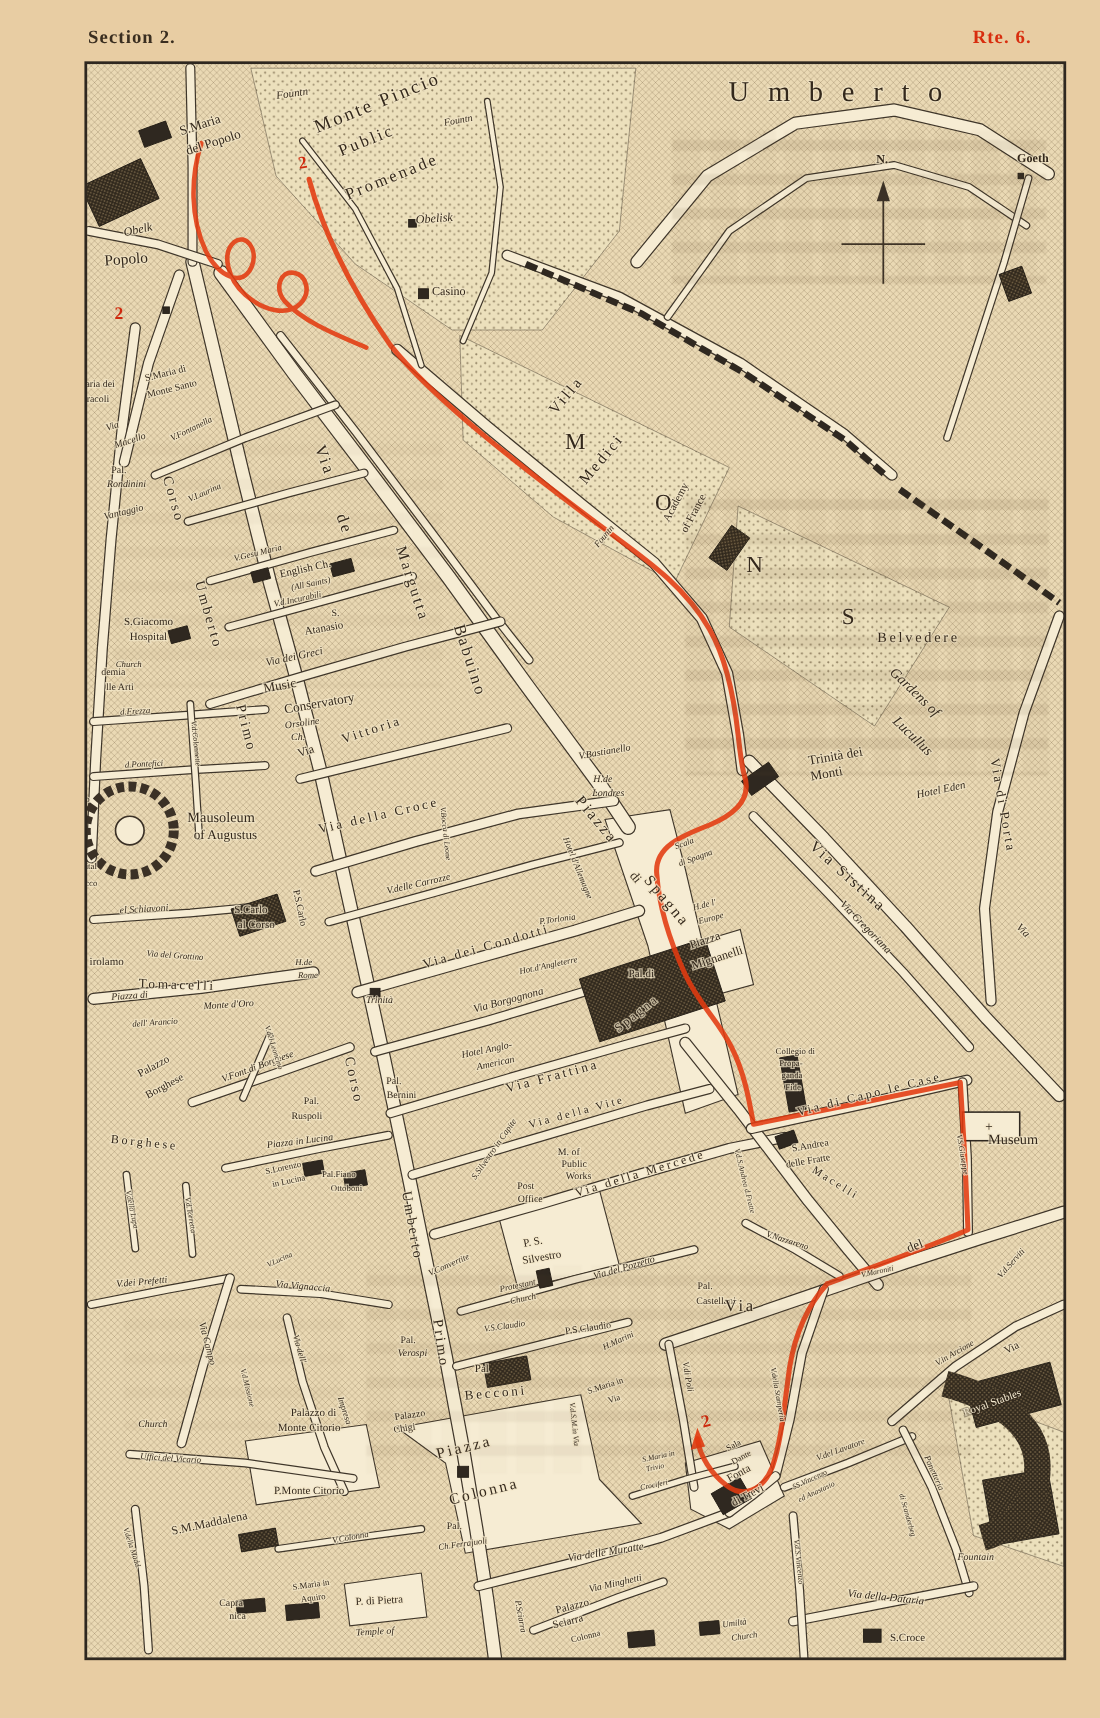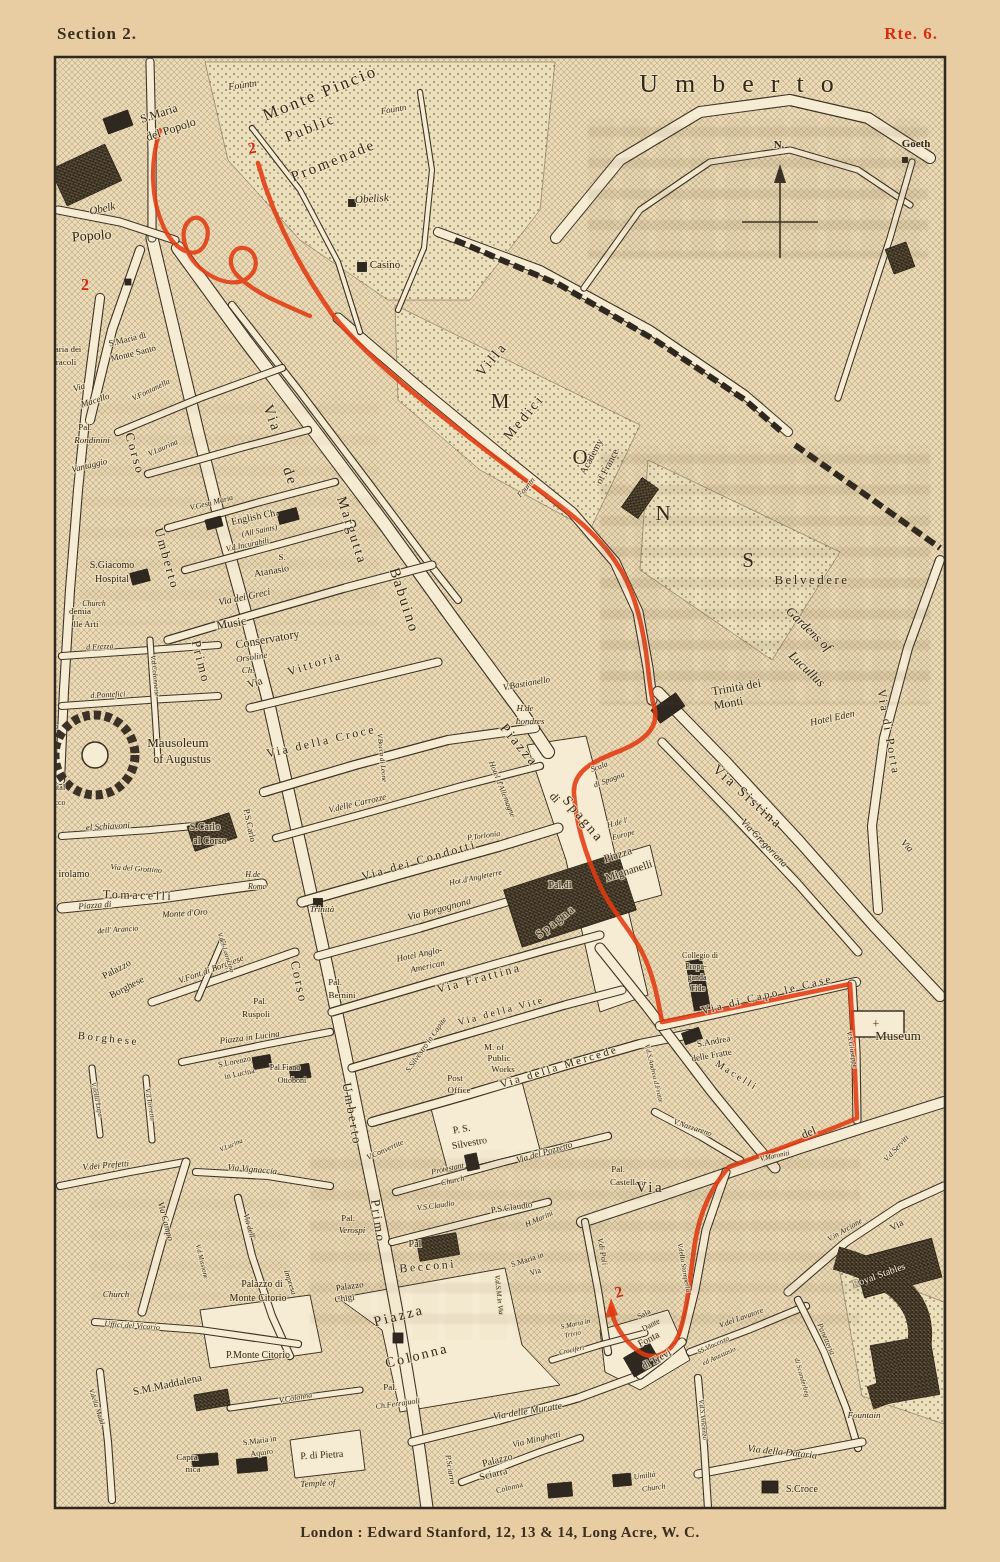--- a/index.html
+++ b/index.html
@@ -1,18 +1,18 @@
 <!DOCTYPE html>
 <html><head>
 <meta charset="utf-8">
 <style>
   html,body{margin:0;padding:0;}
   body{width:1000px;height:1562px;position:relative;background:#e8cda3;overflow:hidden;
        font-family:"Liberation Serif",serif;}
-  #page{position:absolute;inset:0;}
+  #page{position:absolute;inset:0;margin-left:23px;}
   .hdr{position:absolute;top:24px;font-weight:bold;font-size:17px;color:#3a2e20;letter-spacing:1px;}
   #section-label{left:57px;}
   #route-label{right:62px;color:#d82d0e;}
   #imprint{position:absolute;left:0;width:100%;top:1524px;text-align:center;font-weight:bold;
            font-size:15px;color:#3a2e20;letter-spacing:.5px;}
   svg{position:absolute;left:0;top:0;}
   text.lb{font-family:"Liberation Serif",serif;fill:#33281c;paint-order:stroke;
           stroke:rgba(242,230,200,.72);stroke-width:2.2px;}
   text.i{font-style:italic;}
   text.b{font-weight:bold;}
@@ -498,14 +498,13 @@
     </g>
     <rect x="55" y="57" width="890" height="1451" fill="none" stroke="#2f2820" stroke-width="2.5"></rect>
   </svg>
 
   <div class="ghost" style="left:588px;top:118px;width:340px;height:140px"></div>
   <div class="ghost" style="left:600px;top:445px;width:330px;height:260px"></div>
   <div class="ghost" style="left:80px;top:395px;width:300px;height:230px;opacity:.09"></div>
   <div class="ghost" style="left:310px;top:1150px;width:550px;height:190px;opacity:.18"></div>
   <div class="ghost" style="left:90px;top:1190px;width:200px;height:110px;opacity:.08"></div>
 
-  <div id="imprint">London : Edward Stanford, 12, 13 &amp; 14, Long Acre, W. C.</div>
 </div>
 
 </body></html>

